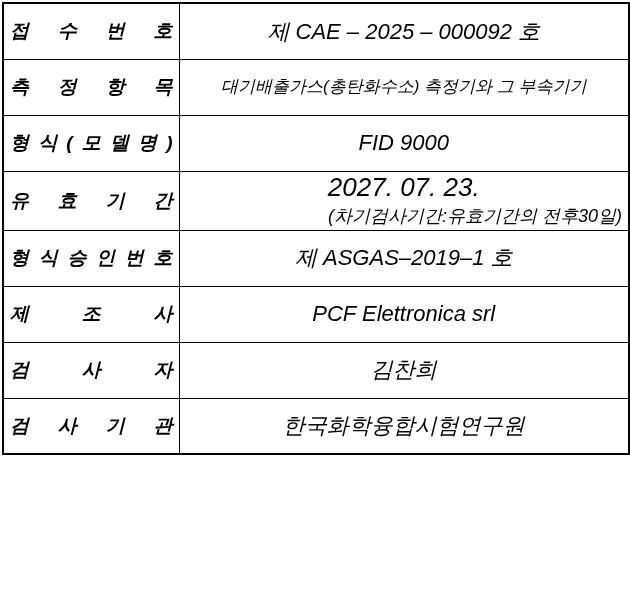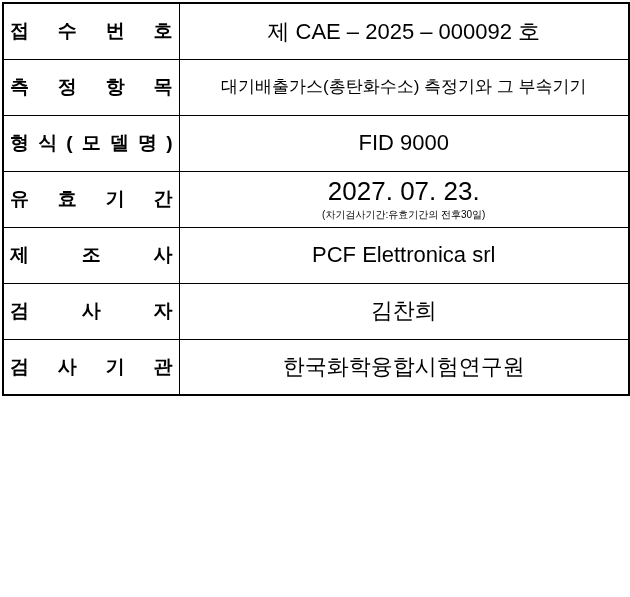--- a/index.html
+++ b/index.html
@@ -21,20 +21,21 @@
     margin: 2px 0 0 2px;
     border: 2px solid #000000;
   }
   #cert-table col.label-col { width: 176px; }
   #cert-table col.value-col { width: 450px; }
   #cert-table tr { height: 56px; }
   #cert-table td {
     border: 1px solid #000000;
     padding: 0 6px;
     vertical-align: middle;
+    font-style: italic;
   }
   td.label-cell {
     font-weight: bold;
     font-size: 19px;
     letter-spacing: 0;
     text-align: justify;
     text-align-last: justify;
     padding-left: 10px;
     padding-right: 14px;
     white-space: nowrap;
@@ -49,22 +50,23 @@
     font-size: 17px;
     text-align: center;
   }
   .value-main {
     display: block;
     font-size: 26px;
     line-height: 1.2;
   }
   .value-sub {
     display: block;
-    font-size: 10px;
+    font-size: 18px;
     line-height: 1.5;
+    text-align: right;
   }
 </style>
 </head>
 <body>
 
 <table id="cert-table">
   <colgroup>
     <col class="label-col">
     <col class="value-col">
   </colgroup>
@@ -87,20 +89,24 @@
 
 
     <tr>
       <td class="label-cell">유 효 기 간</td>
       <td class="value-cell">
         <span class="value-main">2027. 07. 23.</span>
         <span class="value-sub">(차기검사기간:유효기간의 전후30일)</span>
       </td>
     </tr>
 
+    <tr>
+      <td class="label-cell">형 식 승 인 번 호</td>
+      <td class="value-cell">제 ASGAS–2019–1 호</td>
+    </tr>
 
     <tr>
       <td class="label-cell">제 조 사</td>
       <td class="value-cell">PCF Elettronica srl</td>
     </tr>
 
 
     <tr>
       <td class="label-cell">검 사 자</td>
       <td class="value-cell">김찬희</td>

